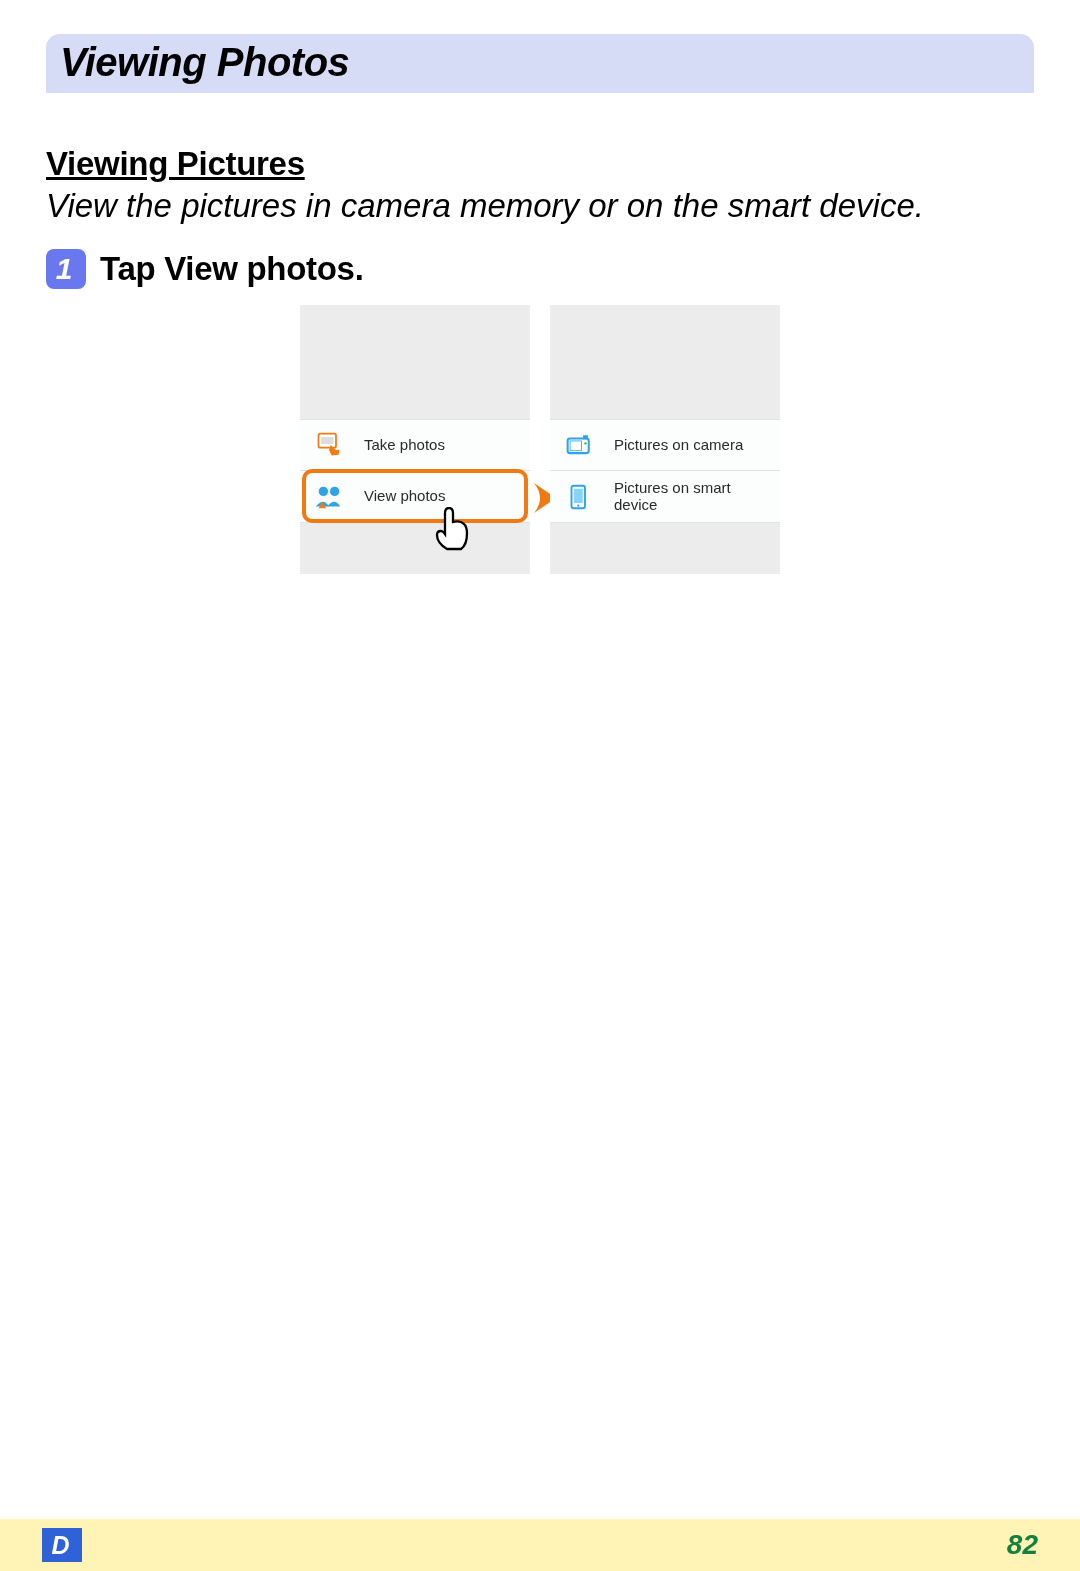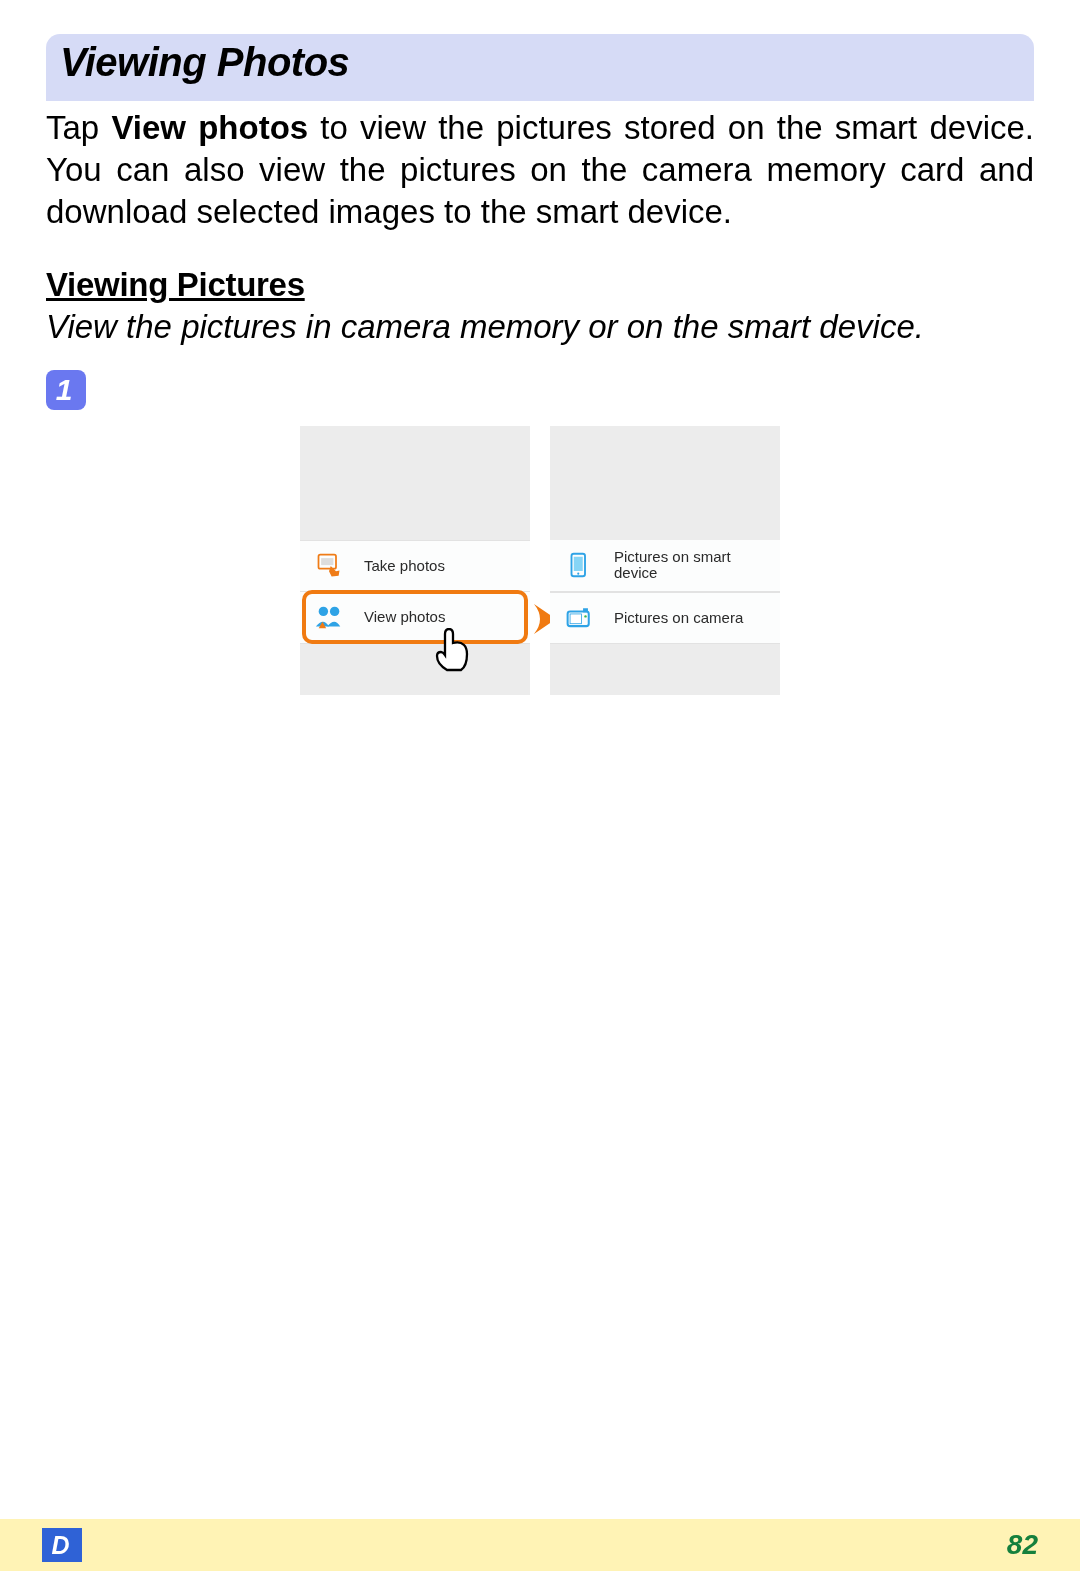--- a/index.html
+++ b/index.html
@@ -12,36 +12,36 @@
     position: relative;
     overflow: hidden;
   }
   .page { padding: 0 46px; }
   .h2 {
     background: #d6dbf6;
     border-radius: 14px 14px 0 0;
     font-weight: 800;
     font-style: italic;
     font-size: 40px;
-    padding: 6px 14px 16px 14px;
+    padding: 6px 14px 8px 14px;
     letter-spacing: -0.5px;
     margin-top: 34px;
   }
   .intro {
     font-size: 33px;
     line-height: 1.28;
     padding: 6px 0 0 0;
     text-align: justify;
   }
   .intro .bold { font-weight: 800; }
   .h3 {
     font-size: 33px;
     font-weight: 800;
     text-decoration: underline;
-    margin-top: 32px;
+    margin-top: 52px;
     letter-spacing: -0.3px;
   }
   .h3-sub {
     font-size: 33px;
     line-height: 1.28;
     margin-top: 2px;
     font-style: italic;
   }
   .step-row { display: flex; align-items: center; gap: 14px; margin-top: 22px; }
   .step-badge {
@@ -130,29 +130,29 @@
     font-size: 28px;
     color: #15803d;
   }
 </style>
 </head>
 <body>
 
 <div class="page">
   <div class="h2">Viewing Photos</div>
 
-  <div class="intro">
-    <span>Tap </span><span class="bold">View photos</span><span> to view the pictures stored on the smart device. You can also view the pictures on the camera memory card and download selected images to the smart device.</span>
-  </div>
 
   <div class="h3">Viewing Pictures</div>
   <div class="h3-sub">View the pictures in camera memory or on the smart device.</div>
 
   <div class="step-row">
     <div class="step-badge">1</div>
+    <div class="step-text">
+      <span>Tap </span><span>View photos</span><span>.</span>
+    </div>
   </div>
 
   <div class="screens">
 
     <div class="screen left">
       <div class="menu-stack">
         <div class="menu-item first">
           <span class="icon">
             <svg viewBox="0 0 32 32" width="28" height="28">
               <rect x="4" y="3" width="20" height="16" rx="2" fill="none" stroke="#ef7c17" stroke-width="2"></rect>
@@ -183,41 +183,41 @@
       </div>
       <div class="arrow-connector">
         <svg viewBox="0 0 26 30" width="26" height="30">
           <path d="M0 0 L22 15 L0 30 Q12 15 0 0 Z" fill="#f07a11"></path>
         </svg>
       </div>
     </div>
 
     <div class="screen right">
       <div class="menu-stack">
-        <div class="menu-item">
-          <span class="icon">
-            <svg viewBox="0 0 32 32" width="24" height="30">
-              <rect x="6" y="1" width="18" height="30" rx="3" fill="none" stroke="#2ea3e6" stroke-width="2.5"></rect>
-              <rect x="9" y="5" width="12" height="19" fill="#86d5f6"></rect>
-              <circle cx="15" cy="27.5" r="1.4" fill="#2ea3e6"></circle>
-            </svg>
-          </span>
-          <span class="label">Pictures on smart device</span>
-        </div>
         <div class="menu-item first">
           <span class="icon">
             <svg viewBox="0 0 32 32" width="28" height="26">
               <rect x="2" y="8" width="26" height="18" rx="3" fill="none" stroke="#2ea3e6" stroke-width="2.5"></rect>
               <rect x="5" y="11" width="14" height="12" fill="#fff" stroke="#2ea3e6" stroke-width="1"></rect>
               <rect x="21" y="4" width="6" height="5" fill="#2ea3e6"></rect>
               <circle cx="24" cy="14" r="1.5" fill="#39b54a"></circle>
             </svg>
           </span>
           <span class="label">Pictures on camera</span>
         </div>
+        <div class="menu-item">
+          <span class="icon">
+            <svg viewBox="0 0 32 32" width="24" height="30">
+              <rect x="6" y="1" width="18" height="30" rx="3" fill="none" stroke="#2ea3e6" stroke-width="2.5"></rect>
+              <rect x="9" y="5" width="12" height="19" fill="#86d5f6"></rect>
+              <circle cx="15" cy="27.5" r="1.4" fill="#2ea3e6"></circle>
+            </svg>
+          </span>
+          <span class="label">Pictures on smart device</span>
+        </div>
       </div>
     </div>
 
   </div>
 </div>
 
 <div class="footer">
   <div class="d-badge">D</div>
   <div class="page-num">82</div>
 </div>

